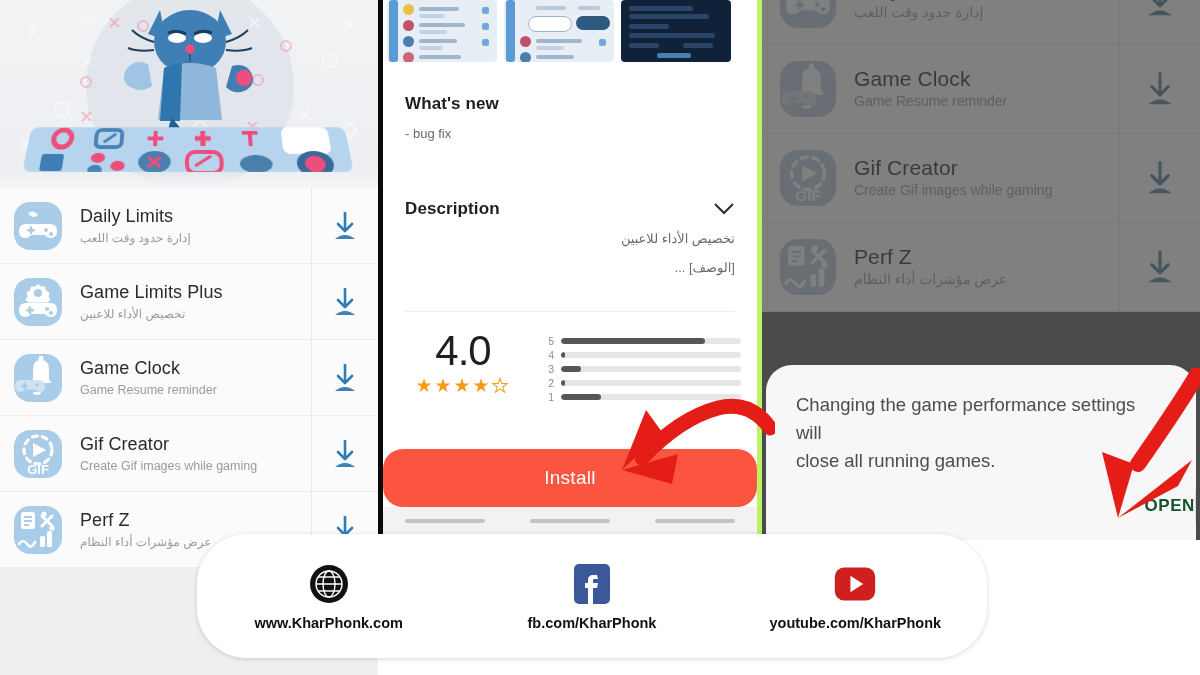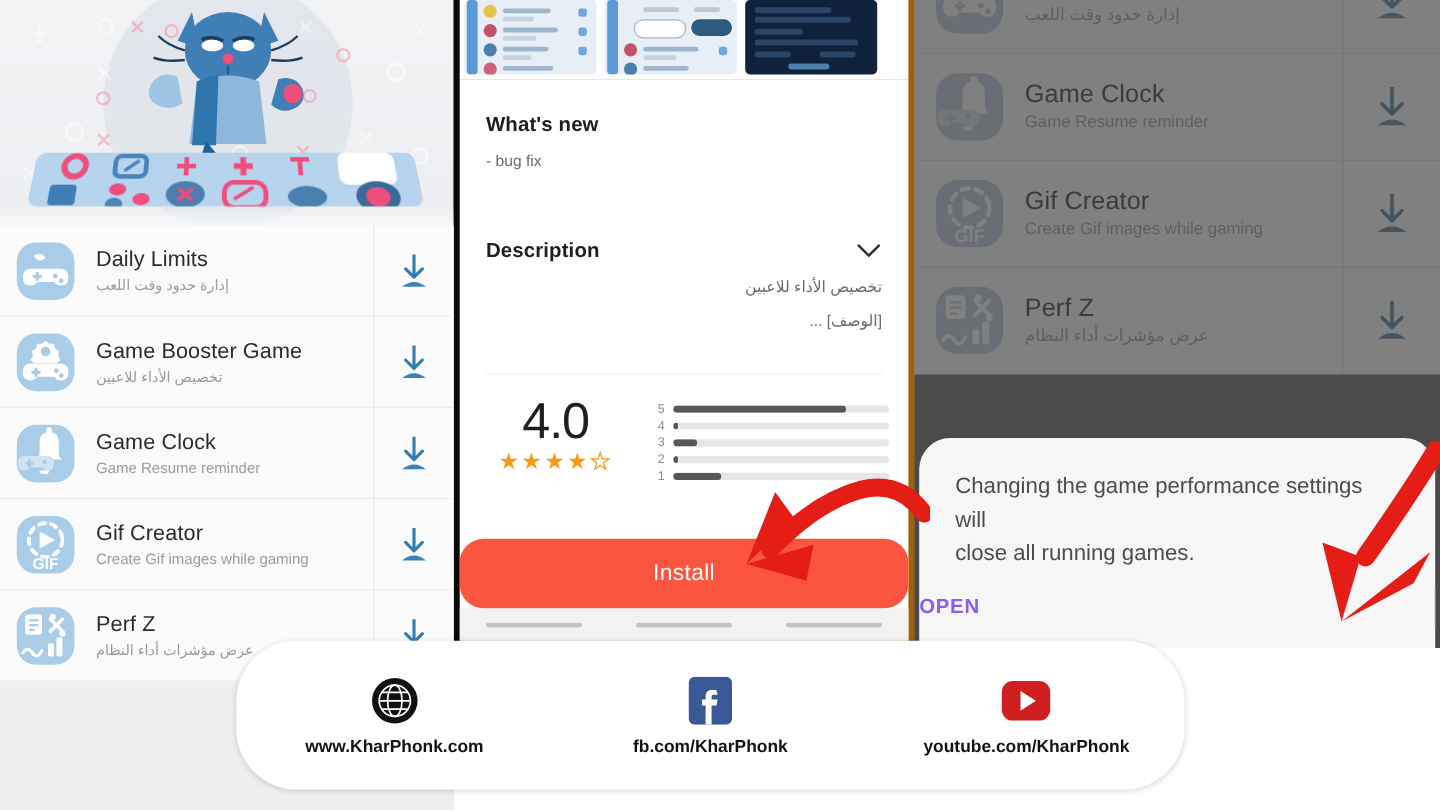--- a/index.html
+++ b/index.html
@@ -55,21 +55,21 @@
   .dlwrap{
     flex:0 0 66px;height:76px;display:flex;align-items:center;justify-content:center;
     border-left:1px solid #e9e9e9;
   }
   .dlicon{width:34px;height:34px;}
   .list-tail{height:130px;background:#efeff0;}
 
   
   .panel-mid{
     position:absolute;left:378px;top:0;width:404px;height:540px;
-    background:#a16207;box-sizing:border-box;
+    background:#bef264;box-sizing:border-box;
     border-left:5px solid #0a0a0a;border-right:5px solid #0a0a0a;border-bottom:6px solid #0a0a0a;
     overflow:hidden;
   }
   .shots{position:absolute;left:0;top:0;width:374px;height:66px;background:#ffffff;display:flex;gap:7px;padding:0 4px;box-sizing:border-box;overflow:hidden;}
   .shot{
     width:110px;height:62px;flex:0 0 110px;border-radius:4px;overflow:hidden;position:relative;
     background:#e8eef6;
   }
   .shot.dark{background:#10213a;}
   .shot .srow{position:absolute;left:26px;height:8px;border-radius:2px;background:#ffffff;}
@@ -122,21 +122,21 @@
 
   .dialog{
     position:absolute;left:4px;top:365px;width:430px;height:175px;
     background:#f7f7f7;border-radius:26px 26px 0 0;box-sizing:border-box;
     padding:26px 30px 0 30px;
   }
   .dlg-text{font-size:18.5px;color:#4d4d4d;line-height:28px;}
   .dlg-actions{
     position:absolute;left:0;bottom:14px;width:430px;height:40px;display:flex;align-items:center;
   }
-  .dlg-btn{flex:1 1 50%;text-align:left;font-size:17px;font-weight:bold;color:#8b5cf6;letter-spacing:.6px;}
+  .dlg-btn{flex:1 1 50%;text-align:right;font-size:17px;font-weight:bold;color:#14532d;letter-spacing:.6px;}
   .dlg-div{width:1px;height:32px;background:#dcdcdc;}
 
   
   .arrow-svg{position:absolute;pointer-events:none;}
 
   
   .brandbar{
     position:absolute;left:197px;top:534px;width:790px;height:124px;
     background:#ffffff;border-radius:50px;
     box-shadow:0 1px 5px rgba(0,0,0,.16);
@@ -263,21 +263,21 @@
               <path d="M24 6 l3 2.5 h4 l1 4 l3.5 2 l-1 4 l2 3.5 l-3 2.5 h-19 l-3 -2.5 l2 -3.5 l-1 -4 l3.5 -2 l1 -4 h4z" fill="#ffffff"></path>
               <circle cx="24" cy="15" r="4" fill="#a9cde8"></circle>
               <path d="M12 25 h24 q7 0 7 7 q0 7 -6 7 q-4 0 -6 -3 h-14 q-2 3 -6 3 q-6 0 -6 -7 q0 -7 7 -7z" fill="#ffffff"></path>
               <circle cx="33" cy="31" r="2" fill="#a9cde8"></circle>
               <circle cx="37" cy="35" r="2" fill="#a9cde8"></circle>
               <rect x="12" y="31" width="8" height="2.6" rx="1.3" fill="#a9cde8"></rect>
               <rect x="14.7" y="28.3" width="2.6" height="8" rx="1.3" fill="#a9cde8"></rect>
             </svg>
           </div>
           <div class="apptext">
-            <div class="appname">Game Booster Game</div>
+            <div class="appname">Game Limits Plus</div>
             <div class="appdesc rtl">تخصيص الأداء للاعبين</div>
           </div>
           <div class="dlwrap">
             <svg class="dlicon" viewBox="0 0 34 34">
               <path d="M17 3 V21" stroke="#2E7DB5" stroke-width="2.6" fill="none"></path>
               <path d="M10 15 L17 22 L24 15" stroke="#2E7DB5" stroke-width="2.6" fill="none" stroke-linecap="round" stroke-linejoin="round"></path>
               <path d="M7 30 q10 -8 20 0 z" fill="#3C82B8"></path>
             </svg>
           </div>
         </div>

